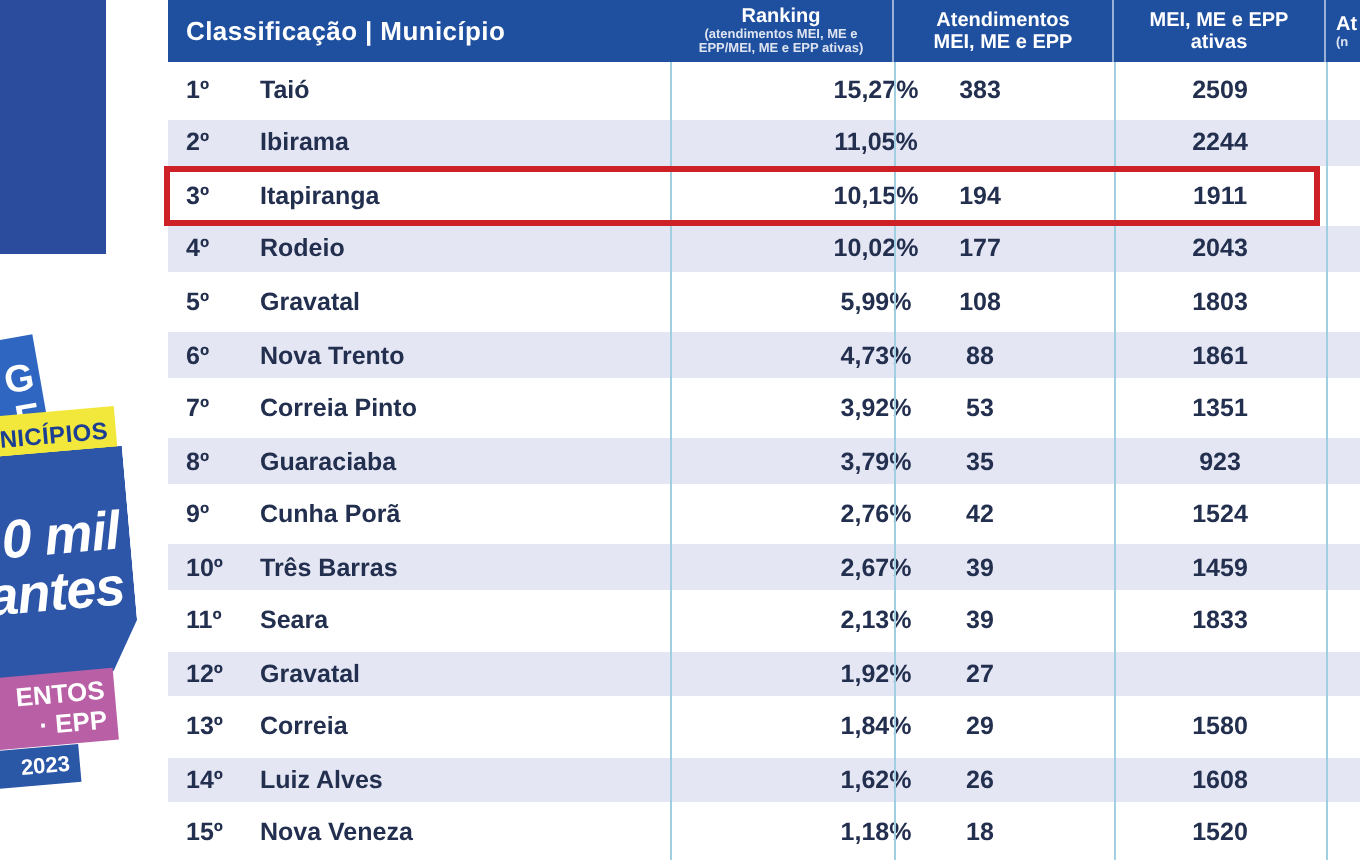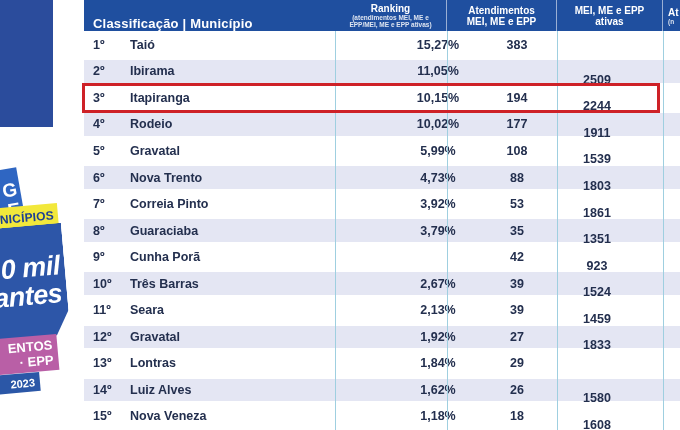--- a/index.html
+++ b/index.html
@@ -37,40 +37,40 @@
     padding-right:5px;box-sizing:border-box;
   }
   .year-box{
     position:absolute;left:-8px;top:374px;width:48px;height:19px;background:#2b57a7;
     transform:rotate(-5deg);color:#fff;font-weight:bold;font-size:11px;
     display:flex;align-items:center;justify-content:flex-end;padding-right:5px;box-sizing:border-box;
   }
   
   .thead{position:absolute;top:0;height:31px;background:#1f4f9f;color:#fff;box-sizing:border-box;
     border-right:1px solid rgba(255,255,255,.55);}
-  .h1{left:84px;width:252px;display:flex;align-items:flex-end;padding-left:9px;
+  .h1{left:84px;width:252px;display:flex;align-items:center;padding-left:9px;
       font-size:13px;font-weight:bold;letter-spacing:.2px;}
   .hc{display:flex;flex-direction:column;align-items:center;justify-content:center;text-align:right;}
   .h2{left:335px;width:112px;}
   .h3{left:447px;width:110px;}
   .h4{left:557px;width:106px;}
   .h5{left:663px;width:75px;align-items:flex-start;padding-left:5px;border-right:none;}
   .h-title{font-size:10px;font-weight:bold;line-height:11px;}
   .h-sub{font-size:6.5px;line-height:7px;font-weight:bold;opacity:.85;}
   .vline{position:absolute;top:31px;bottom:0;width:1px;background:#9fcfe0;z-index:1;}
   .rows{position:absolute;left:84px;top:31.5px;right:0;z-index:0;}
   .row{position:relative;height:26.55px;box-sizing:border-box;}
   .row.alt::before{content:"";position:absolute;left:0;right:0;top:2px;bottom:2px;background:#e4e6f3;}
   .cell{position:absolute;top:0;height:100%;display:flex;align-items:center;
     font-size:12.5px;font-weight:bold;color:#232f4e;z-index:2;}
   .c-name{left:0;width:251px;padding-left:9px;box-sizing:border-box;gap:7px;}
   .c-rank{width:30px;display:inline-block;}
   .c-pct{left:251px;width:112px;justify-content:center;margin-left:47px;}
-  .c-at{left:378px;width:110px;justify-content:center;text-align:right;}
-  .c-ativas{left:460px;width:106px;justify-content:center;margin-top:35px;}
+  .c-at{left:351px;width:110px;justify-content:center;text-align:right;}
+  .c-ativas{left:473px;width:106px;justify-content:center;}
   .highlight-box{
     position:absolute;left:82px;top:83px;width:578px;height:30px;z-index:6;
     border:3px solid #ce2127;box-sizing:border-box;background:transparent;pointer-events:none;
   }
 </style>
 </head>
 <body>
 
 <div class="navy-rect"></div>
 
@@ -154,21 +154,21 @@
       <div class="cell c-at">194</div>
       <div class="cell c-ativas">1911</div>
     </div>
     <div class="row alt">
       <div class="cell c-name">
         <span class="c-rank">4º</span>
         <span>Rodeio</span>
       </div>
       <div class="cell c-pct">10,02%</div>
       <div class="cell c-at">177</div>
-      <div class="cell c-ativas">1539</div>
+      <div class="cell c-ativas">2043</div>
     </div>
     <div class="row">
       <div class="cell c-name">
         <span class="c-rank">5º</span>
         <span>Gravatal</span>
       </div>
       <div class="cell c-pct">5,99%</div>
       <div class="cell c-at">108</div>
       <div class="cell c-ativas">1803</div>
     </div>
@@ -197,20 +197,21 @@
       </div>
       <div class="cell c-pct">3,79%</div>
       <div class="cell c-at">35</div>
       <div class="cell c-ativas">923</div>
     </div>
     <div class="row">
       <div class="cell c-name">
         <span class="c-rank">9º</span>
         <span>Cunha Porã</span>
       </div>
+      <div class="cell c-pct">2,76%</div>
       <div class="cell c-at">42</div>
       <div class="cell c-ativas">1524</div>
     </div>
     <div class="row alt">
       <div class="cell c-name">
         <span class="c-rank">10º</span>
         <span>Três Barras</span>
       </div>
       <div class="cell c-pct">2,67%</div>
       <div class="cell c-at">39</div>
@@ -229,21 +230,21 @@
       <div class="cell c-name">
         <span class="c-rank">12º</span>
         <span>Gravatal</span>
       </div>
       <div class="cell c-pct">1,92%</div>
       <div class="cell c-at">27</div>
     </div>
     <div class="row">
       <div class="cell c-name">
         <span class="c-rank">13º</span>
-        <span>Lontras</span>
+        <span>Correia</span>
       </div>
       <div class="cell c-pct">1,84%</div>
       <div class="cell c-at">29</div>
       <div class="cell c-ativas">1580</div>
     </div>
     <div class="row alt">
       <div class="cell c-name">
         <span class="c-rank">14º</span>
         <span>Luiz Alves</span>
       </div>

